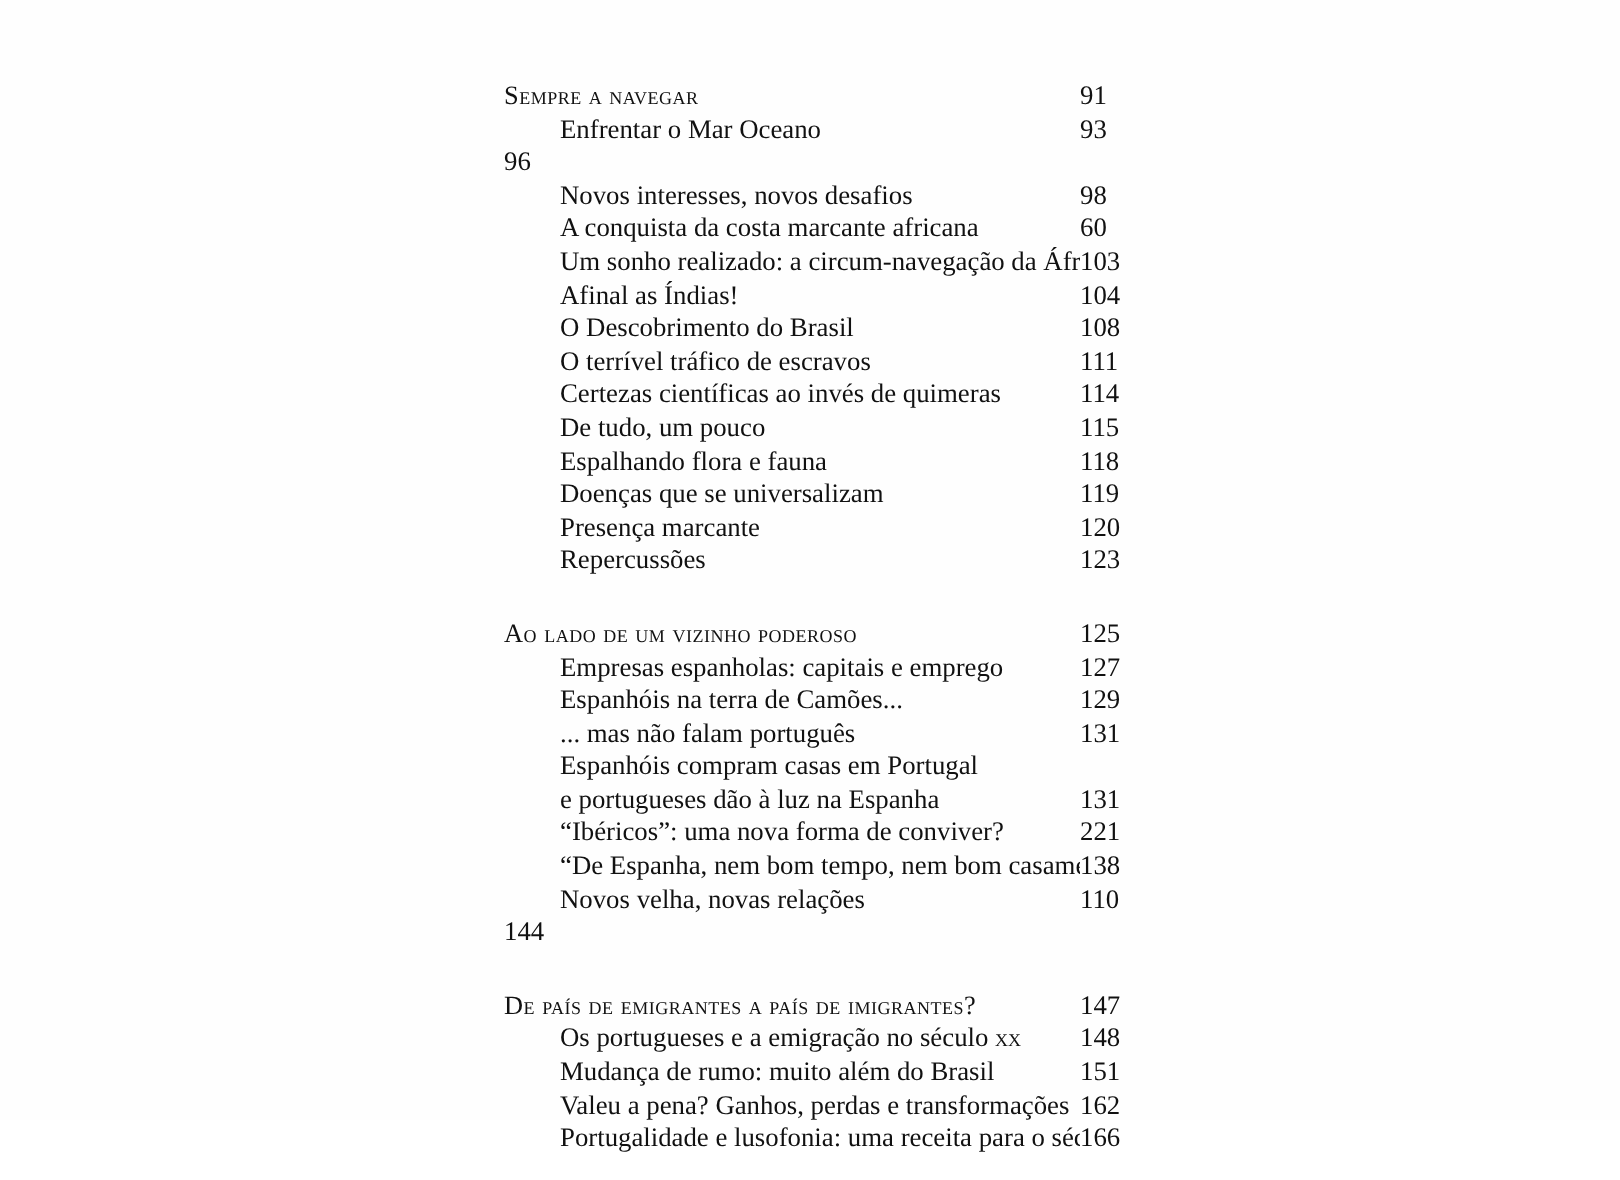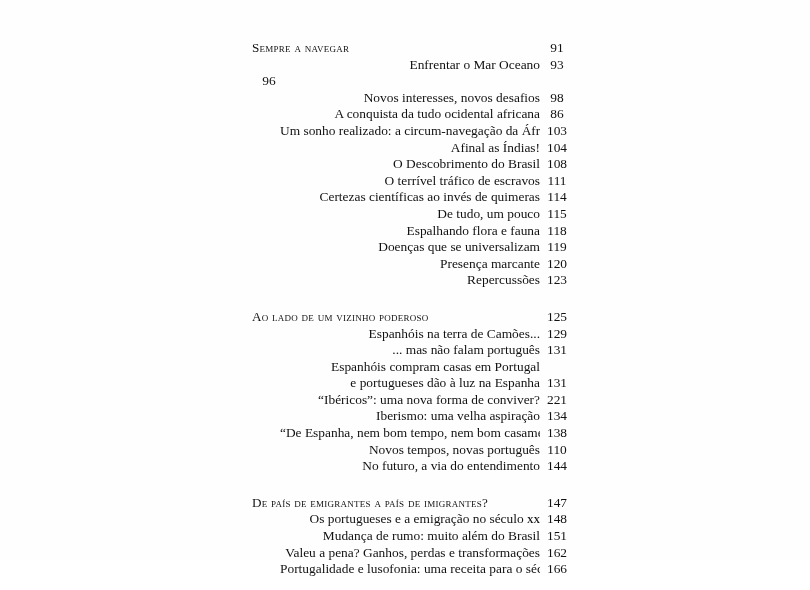--- a/index.html
+++ b/index.html
@@ -40,43 +40,41 @@
   }
   .section-heading .label {
     font-variant: small-caps;
     font-size: 13.2px;
     letter-spacing: 0.25px;
     padding-left: 0;
   }
   .entry .label {
     padding-left: 28px;
     font-size: 13.4px;
-    text-align: right;
   }
   .label {
     flex: 1 1 auto;
     overflow: hidden;
   }
   .page-num {
     flex: 0 0 auto;
     width: 34px;
-    text-align: center;
+    text-align: left;
     font-size: 13.4px;
     font-variant-numeric: lining-nums;
   }
   .section-heading .page-num {
     font-size: 13.4px;
   }
   .entry.two-line .label {
     white-space: normal;
   }
   .smallcaps-inline {
     font-variant: small-caps;
     text-transform: lowercase;
-    font-weight: bold;
   }
 </style>
 </head>
 <body>
 
 <div class="page">
   <div class="toc" id="toc-root">
       <div class="section">
         <div class="row section-heading">
           <div class="label">Sempre a navegar</div>
@@ -87,22 +85,22 @@
           <div class="page-num">93</div>
         </div>
         <div class="row entry">
           <div class="page-num">96</div>
         </div>
         <div class="row entry">
           <div class="label">Novos interesses, novos desafios</div>
           <div class="page-num">98</div>
         </div>
         <div class="row entry">
-          <div class="label">A conquista da tudo ocidental africana</div>
-          <div class="page-num">86</div>
+          <div class="label">A conquista da costa marcante africana</div>
+          <div class="page-num">60</div>
         </div>
         <div class="row entry">
           <div class="label">Um sonho realizado: a circum-navegação da África</div>
           <div class="page-num">103</div>
         </div>
         <div class="row entry">
           <div class="label">Afinal as Índias!</div>
           <div class="page-num">104</div>
         </div>
         <div class="row entry">
@@ -137,53 +135,52 @@
           <div class="label">Repercussões</div>
           <div class="page-num">123</div>
         </div>
       </div>
       <div class="section">
         <div class="row section-heading">
           <div class="label">Ao lado de um vizinho poderoso</div>
           <div class="page-num">125</div>
         </div>
         <div class="row entry">
+          <div class="label">Empresas espanholas: capitais e emprego</div>
+          <div class="page-num">127</div>
+        </div>
+        <div class="row entry">
           <div class="label">Espanhóis na terra de Camões...</div>
           <div class="page-num">129</div>
         </div>
         <div class="row entry">
           <div class="label">... mas não falam português</div>
           <div class="page-num">131</div>
         </div>
         <div class="row entry two-line">
           <div class="label">Espanhóis compram casas em Portugal</div>
           <div class="page-num"></div>
         </div>
         <div class="row entry two-line">
           <div class="label">e portugueses dão à luz na Espanha</div>
           <div class="page-num">131</div>
         </div>
         <div class="row entry">
           <div class="label">“Ibéricos”: uma nova forma de conviver?</div>
           <div class="page-num">221</div>
         </div>
         <div class="row entry">
-          <div class="label">Iberismo: uma velha aspiração</div>
-          <div class="page-num">134</div>
-        </div>
-        <div class="row entry">
           <div class="label">“De Espanha, nem bom tempo, nem bom casamento!”</div>
           <div class="page-num">138</div>
         </div>
         <div class="row entry">
-          <div class="label">Novos tempos, novas português</div>
+          <div class="label">Novos velha, novas relações</div>
           <div class="page-num">110</div>
         </div>
         <div class="row entry">
-          <div class="label">No futuro, a via do entendimento</div>
           <div class="page-num">144</div>
         </div>
       </div>
       <div class="section">
         <div class="row section-heading">
           <div class="label">De país de emigrantes a país de imigrantes?</div>
           <div class="page-num">147</div>
         </div>
         <div class="row entry">
           <div class="label">Os portugueses e a emigração no século <span class="smallcaps-inline">xx</span></div>

